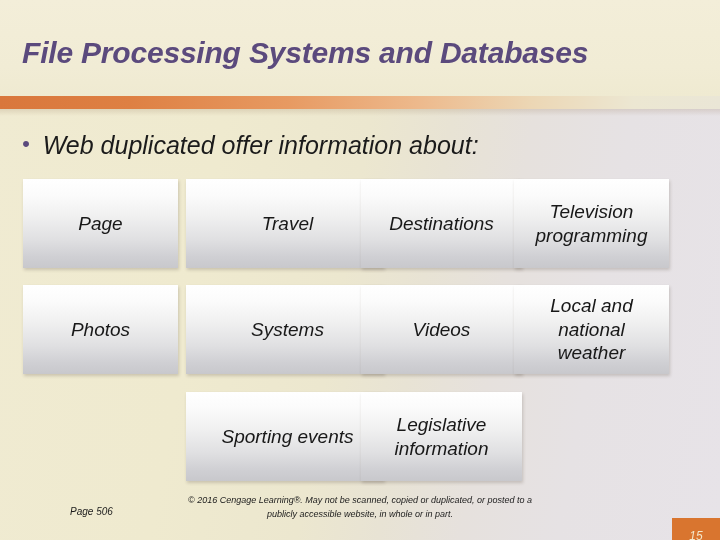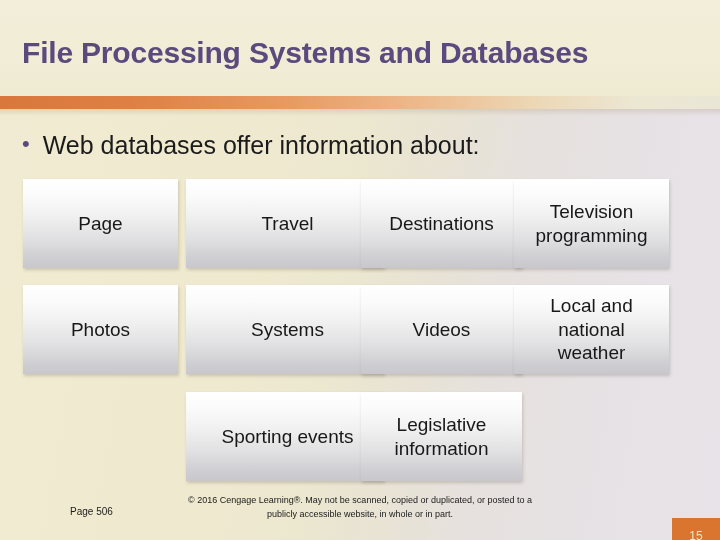--- a/index.html
+++ b/index.html
@@ -19,20 +19,21 @@
     height: 540px;
     background: linear-gradient(100deg,
                 #f0ebd2 0%,
                 #efeacf 30%,
                 #ece7cf 48%,
                 #e8e3d4 58%,
                 #e6e1dd 68%,
                 #e6e2e4 80%,
                 #e7e3e8 100%);
     overflow: hidden;
+    font-style: italic;
   }
 
   
   #header-band {
     position: absolute;
     left: 0;
     top: 0;
     width: 720px;
     height: 96px;
     background: linear-gradient(180deg, #f3eed9 0%, #f1ecd5 70%, #efead1 100%);
@@ -173,21 +174,21 @@
 
   <div id="header-band"></div>
 
   <div id="title">File Processing Systems and Databases</div>
 
   <div id="accent-rule"></div>
   <div id="accent-rule-shadow"></div>
 
   <div id="bullet-row">
     <span id="bullet-marker">•</span>
-    <span id="bullet-text">Web databases offer information about:</span>
+    <span id="bullet-text">Web duplicated offer information about:</span>
   </div>
 
   <div class="box row1 col1">
     <span class="box-label">Page</span>
   </div>
   <div class="box row1 col2">
     <span class="box-label">Travel</span>
   </div>
   <div class="box row1 col3">
     <span class="box-label">Destinations</span>

